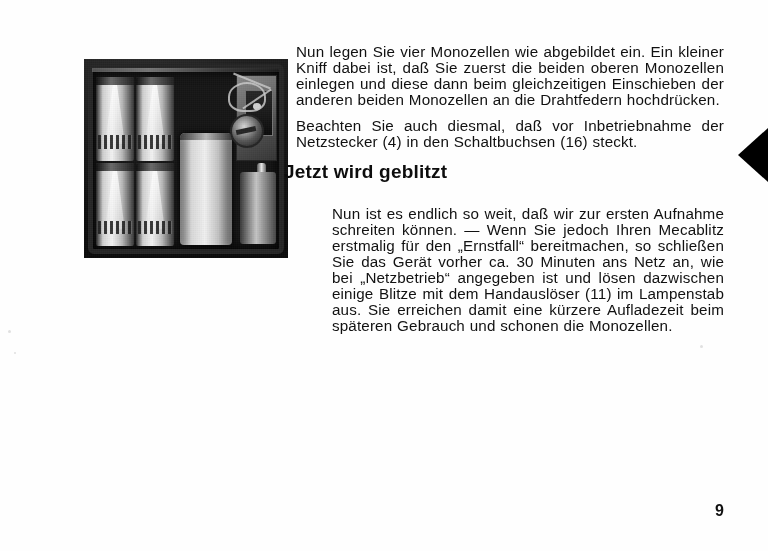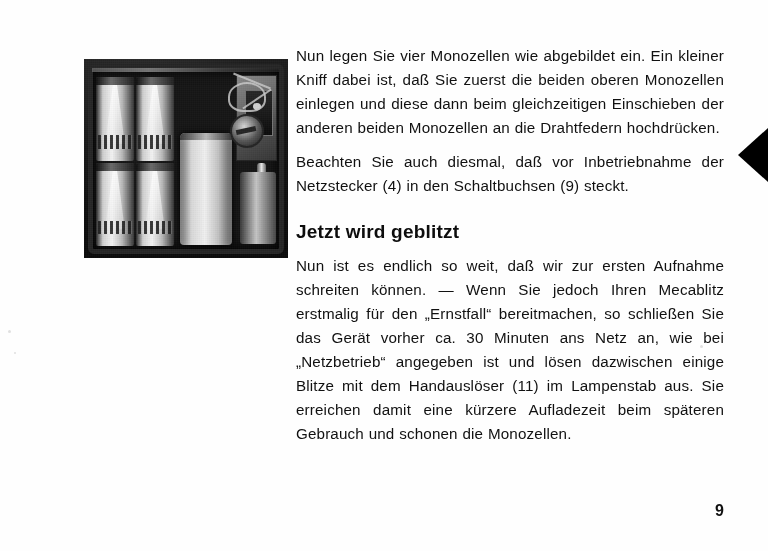--- a/index.html
+++ b/index.html
@@ -203,33 +203,33 @@
   
   .text-col {
     position: absolute;
     left: 296px;
     top: 44px;
     width: 428px;
   }
   p.body {
     margin: 0 0 10px 0;
     font-size: 15.2px;
-    line-height: 24px;
+    line-height: 16px;
     text-align: justify;
     letter-spacing: 0.15px;
     word-spacing: 0.4px;
     color: #111;
   }
   p.body:last-child { margin-bottom: 0; }
-  p.body.last { text-align: justify; }
+  p.body.last { text-align: justify; margin-left: 36px; }
 
   h2.section-heading {
     position: absolute;
     left: -12px;
-    margin: 12px;
+    margin: 0;
     font-size: 19px;
     line-height: 24px;
     font-weight: bold;
     letter-spacing: 0.2px;
     color: #0d0d0d;
   }
 
   .heading-block {
     position: relative;
     height: 46px;
@@ -301,21 +301,21 @@
 
       <div class="fuse"></div>
       <div class="blk-right"></div>
 
       <div class="photo-grain"></div>
     </div>
   </figure>
 
   <div class="text-col">
     <p class="body">Nun legen Sie vier Monozellen wie abgebildet ein. Ein kleiner Kniff dabei ist, daß Sie zuerst die beiden oberen Monozellen einlegen und diese dann beim gleichzeitigen Einschieben der anderen beiden Monozellen an die Drahtfedern hochdrücken.</p>
-    <p class="body">Beachten Sie auch diesmal, daß vor Inbetriebnahme der Netzstecker (4) in den Schaltbuchsen (9) steckt.</p>
+    <p class="body">Beachten Sie auch diesmal, daß vor Inbetriebnahme der Netzstecker (4) in den Schaltbuchsen (16) steckt.</p>
 
     <div class="heading-block">
       <h2 class="section-heading">Jetzt wird geblitzt</h2>
     </div>
 
     <p class="body last">Nun ist es endlich so weit, daß wir zur ersten Aufnahme schreiten können. — Wenn Sie jedoch Ihren Mecablitz erstmalig für den „Ernstfall“ bereitmachen, so schließen Sie das Gerät vorher ca. 30 Minuten ans Netz an, wie bei „Netzbetrieb“ angegeben ist und lösen dazwischen einige Blitze mit dem Handauslöser (11) im Lampenstab aus. Sie erreichen damit eine kürzere Aufladezeit beim späteren Gebrauch und schonen die Monozellen.</p>
   </div>
 
   <div class="edge-marker"></div>
 

